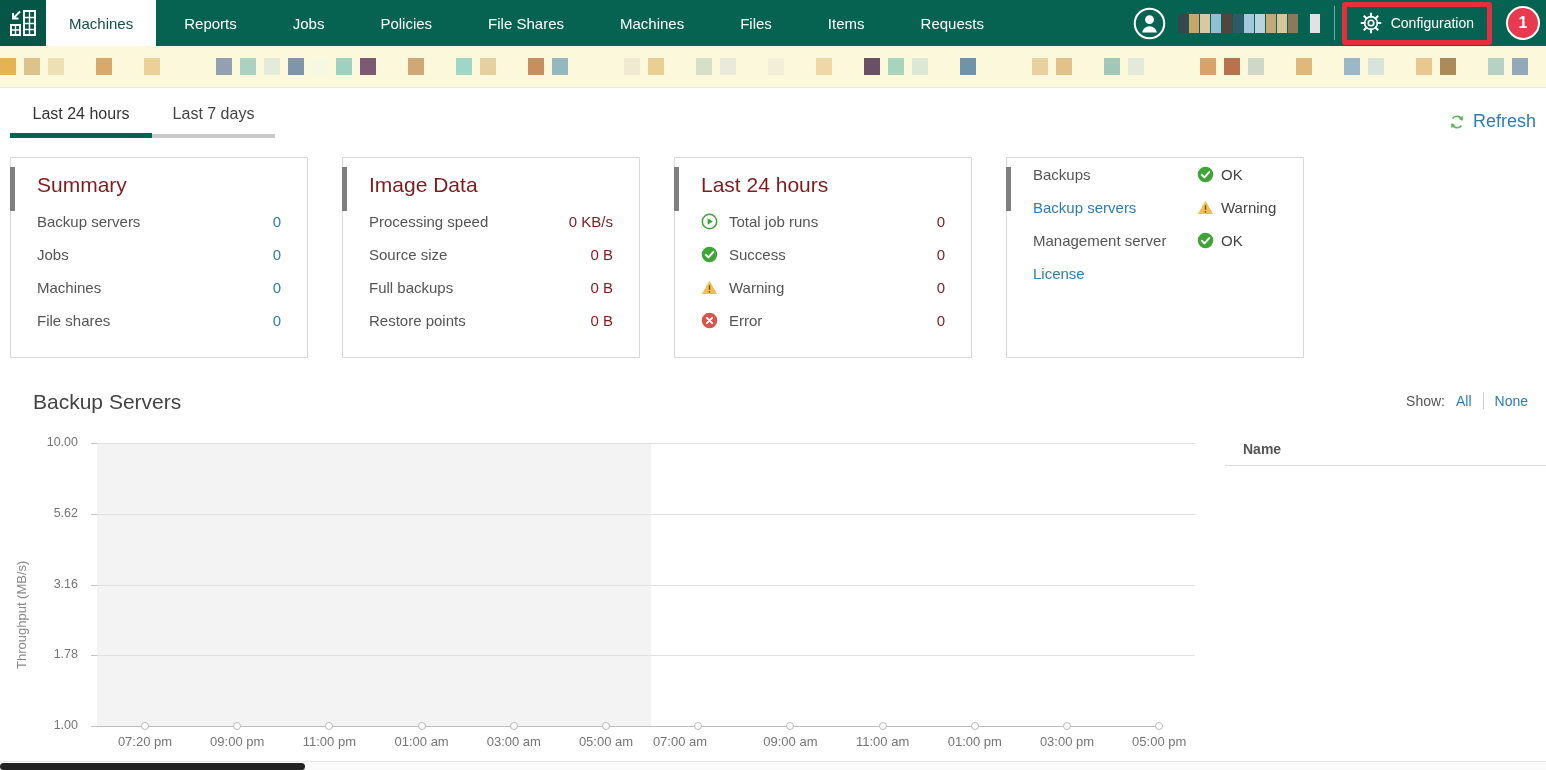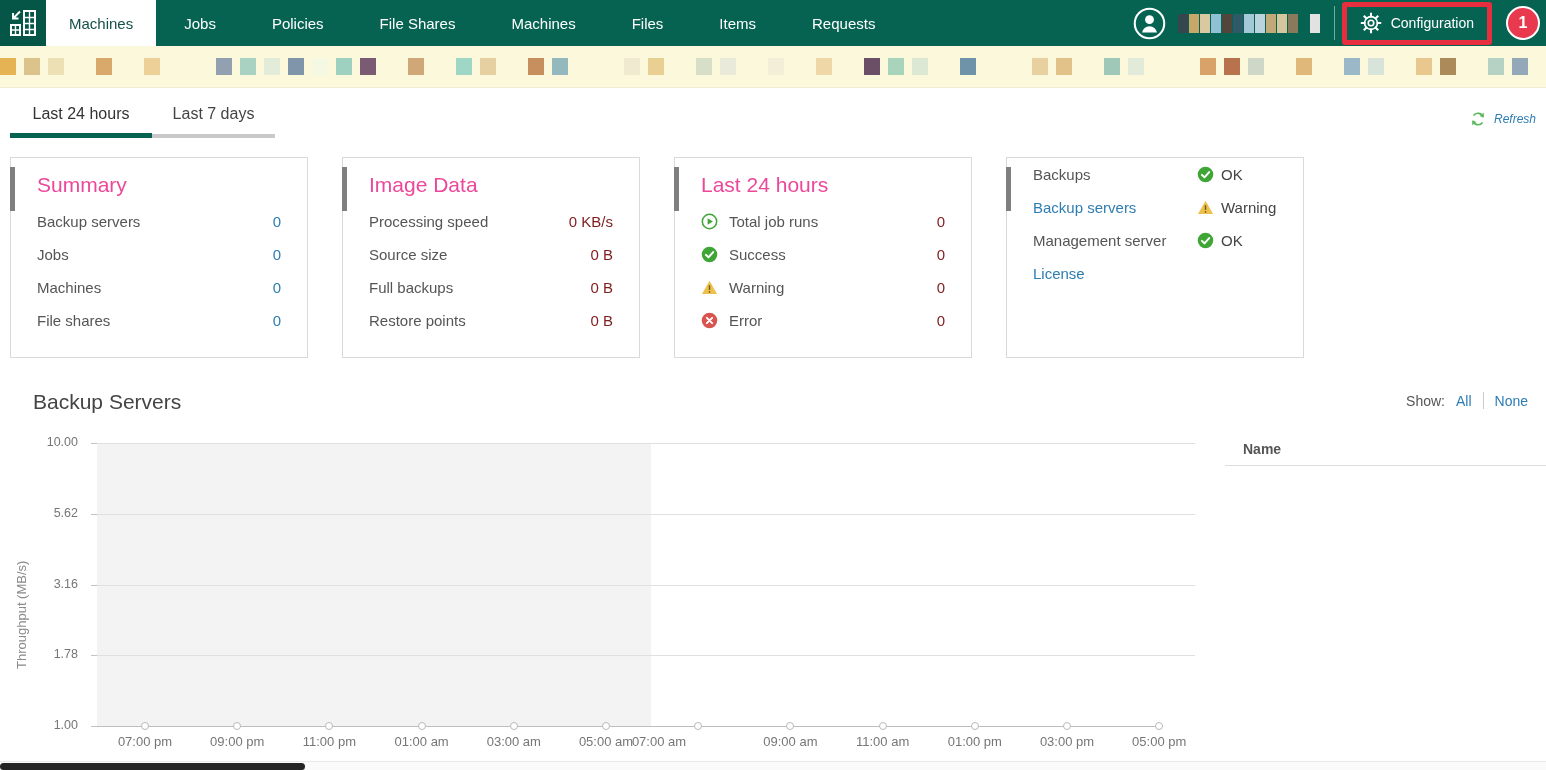--- a/index.html
+++ b/index.html
@@ -27,26 +27,26 @@
          display:flex;align-items:center;gap:8px;box-sizing:border-box;overflow:hidden;}
   .strip-block{flex:0 0 16px;height:17px;}
 
   
   .ptab{position:absolute;top:105px;font-size:16px;text-align:center;cursor:pointer;}
   .ptab.t0{left:10px;width:142px;color:#333;}
   .ptab.t1{left:162px;width:103px;color:#444;}
   .tab-track{position:absolute;left:10px;top:134px;width:265px;height:4px;background:#c9c9c9;}
   .tab-active-bar{position:absolute;left:10px;top:133px;width:142px;height:5px;background:#066352;}
   .refresh{position:absolute;top:111px;right:10px;display:flex;align-items:center;gap:8px;cursor:pointer;}
-  .refresh-label{color:#2e7db2;font-size:12px;font-style:italic;}
+  .refresh-label{color:#2e7db2;font-size:18px;}
 
   
   .card{position:absolute;top:157px;width:298px;height:201px;background:#fff;border:1px solid #d9d9d9;box-sizing:border-box;}
   .card-accent{position:absolute;left:-1px;top:9px;width:5px;height:44px;background:#7f7f7f;}
-  .card-title{margin:12px 0 6px 26px;font-size:21px;font-weight:400;color:#ec4899;line-height:29px;}
+  .card-title{margin:12px 0 6px 26px;font-size:21px;font-weight:400;color:#7f1d1d;line-height:29px;}
   .card-row{position:relative;display:flex;align-items:center;height:33px;padding:0 26px;font-size:15px;color:#555;}
   .row-value{margin-left:auto;color:#7f1d1d;}
   .link{color:#2e7db2;cursor:pointer;}
   .row-icon{width:17px;height:17px;margin-right:11px;display:inline-flex;flex:0 0 17px;}
   .status-group{position:absolute;left:190px;display:flex;align-items:center;gap:7px;color:#444;}
   .status-group .row-icon{margin-right:0;}
 
   
   .section-title{position:absolute;left:33px;top:390px;font-size:21px;font-weight:400;color:#444;}
   .show-controls{position:absolute;top:392px;right:18px;display:flex;align-items:center;gap:11px;font-size:14px;}
@@ -84,20 +84,21 @@
       <svg viewBox="0 0 30 30" width="30" height="30" fill="none" stroke="#fff" stroke-width="2">
         <rect x="16" y="3" width="11" height="24"></rect>
         <path d="M21.5 3 V27 M16 9.5 H27 M16 15.5 H27 M16 21.5 H27" stroke-width="1.4"></path>
         <rect x="3" y="17" width="9" height="10"></rect>
         <path d="M7.5 17 V27 M3 22 H12" stroke-width="1.4"></path>
         <path d="M12 3.5 L5 10.5 M5 5 L5 10.5 L10.5 10.5"></path>
       </svg>
     </div>
     <div class="nav-tabs" id="nav-tabs">
         <div class="nav-tab active">Machines</div>
+        <div class="nav-tab">Reports</div>
         <div class="nav-tab">Jobs</div>
         <div class="nav-tab">Policies</div>
         <div class="nav-tab">File Shares</div>
         <div class="nav-tab">Machines</div>
         <div class="nav-tab">Files</div>
         <div class="nav-tab">Items</div>
         <div class="nav-tab">Requests</div>
       </div>
     <div class="nav-right">
       <div class="avatar">
@@ -370,33 +371,33 @@
       <div class="gridline" style="left: 97px; top: 150px; width: 1098px;"></div>
       <div class="ytick" style="left: 91px; top: 150px;"></div>
       <div class="ylab" style="left: 18px; top: 142px;">3.16</div>
       <div class="gridline" style="left: 97px; top: 220px; width: 1098px;"></div>
       <div class="ytick" style="left: 91px; top: 220px;"></div>
       <div class="ylab" style="left: 18px; top: 212px;">1.78</div>
       <div class="ytick" style="left: 91px; top: 291px;"></div>
       <div class="ylab" style="left: 18px; top: 283px;">1.00</div>
       <div class="axisline" style="left: 97px; top: 291px; width: 1064px;"></div>
       <div class="marker" style="left: 141px; top: 287px;"></div>
-      <div class="xlab" style="left: 100px; top: 299px;">07:00 pm</div>
+      <div class="xlab" style="left: 100px; top: 299px;">07:20 pm</div>
       <div class="marker" style="left: 233.2px; top: 287px;"></div>
       <div class="xlab" style="left: 192.2px; top: 299px;">09:00 pm</div>
       <div class="marker" style="left: 325.4px; top: 287px;"></div>
       <div class="xlab" style="left: 284.4px; top: 299px;">11:00 pm</div>
       <div class="marker" style="left: 417.6px; top: 287px;"></div>
       <div class="xlab" style="left: 376.6px; top: 299px;">01:00 am</div>
       <div class="marker" style="left: 509.8px; top: 287px;"></div>
       <div class="xlab" style="left: 468.8px; top: 299px;">03:00 am</div>
       <div class="marker" style="left: 602px; top: 287px;"></div>
       <div class="xlab" style="left: 561px; top: 299px;">05:00 am</div>
       <div class="marker" style="left: 694.2px; top: 287px;"></div>
-      <div class="xlab" style="left: 614px; top: 299px;">07:00 am</div>
+      <div class="xlab" style="left: 635px; top: 299px;">07:00 am</div>
       <div class="marker" style="left: 786.4px; top: 287px;"></div>
       <div class="xlab" style="left: 745.4px; top: 299px;">09:00 am</div>
       <div class="marker" style="left: 878.6px; top: 287px;"></div>
       <div class="xlab" style="left: 837.6px; top: 299px;">11:00 am</div>
       <div class="marker" style="left: 970.8px; top: 287px;"></div>
       <div class="xlab" style="left: 929.8px; top: 299px;">01:00 pm</div>
       <div class="marker" style="left: 1063px; top: 287px;"></div>
       <div class="xlab" style="left: 1022px; top: 299px;">03:00 pm</div>
       <div class="marker" style="left: 1155.2px; top: 287px;"></div>
       <div class="xlab" style="left: 1114.2px; top: 299px;">05:00 pm</div>

